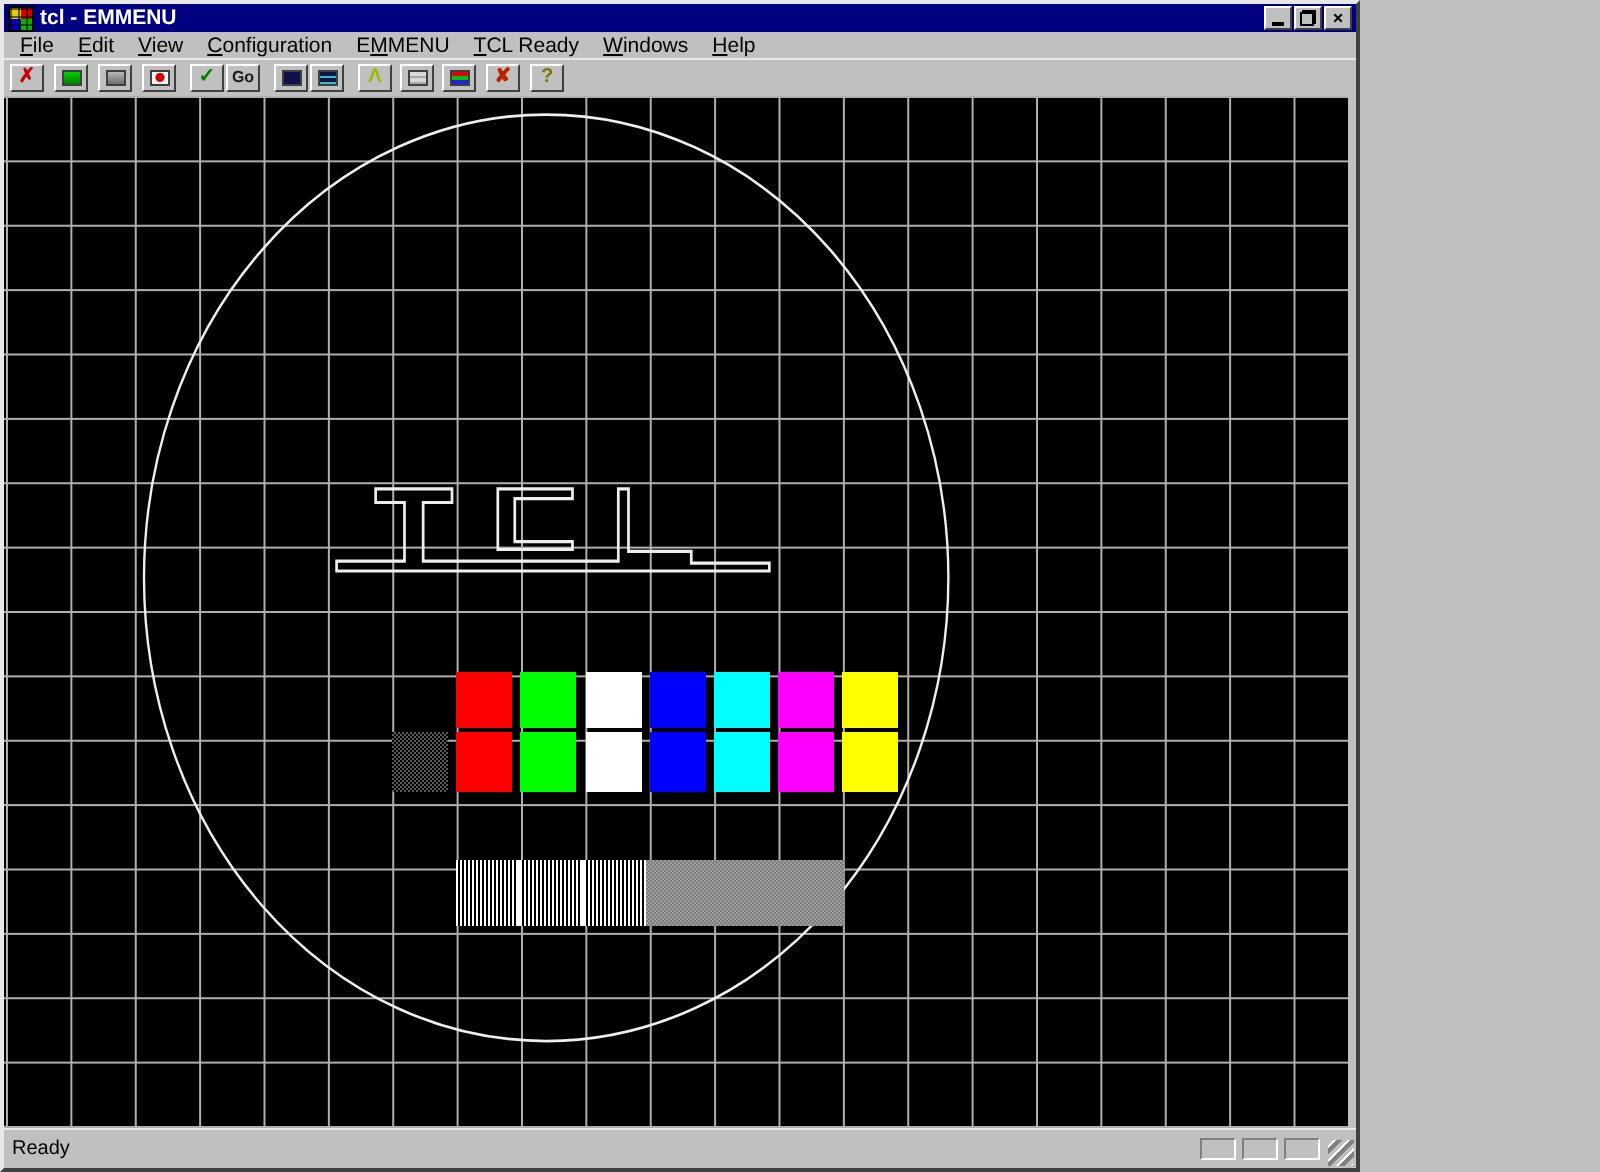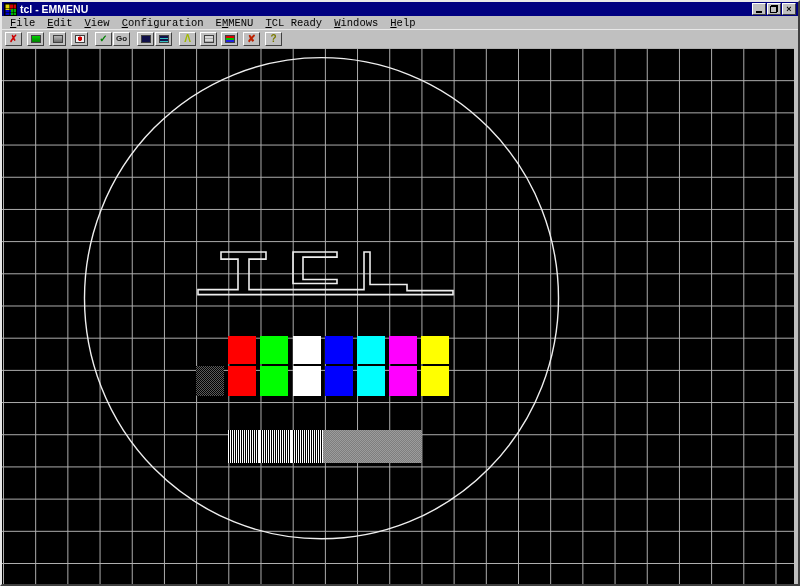--- a/index.html
+++ b/index.html
@@ -1,17 +1,17 @@
 <!DOCTYPE html>
 <html><head>
 <meta charset="utf-8">
 <style>
   html,body{margin:0;padding:0;background:#c0c0c0;}
   body{width:800px;height:586px;overflow:hidden;font-family:"Liberation Sans",sans-serif;}
-  .window{box-sizing:border-box;width:800px;height:586px;background:#c0c0c0;
+  .window{box-sizing:border-box;width:680px;height:586px;background:#c0c0c0;
     border:2px solid;border-color:#e8e8e8 #404040 #404040 #e8e8e8;
     display:flex;flex-direction:column;}
   
   .titlebar{height:14px;background:#000080;display:flex;align-items:center;padding:0 2px;flex:0 0 auto;}
   .app-icon{width:11px;height:11px;margin-right:3px;border:1px solid #000;
     background:
       repeating-linear-gradient(90deg,rgba(0,0,0,.55) 0 1px,transparent 1px 4px),
       repeating-linear-gradient(rgba(0,0,0,.55) 0 1px,transparent 1px 4px),
       conic-gradient(#d40000 0 25%, #00b400 0 50%, #0000c8 0 75%, #e0d000 0);}
   .title-text{color:#fff;font-weight:bold;font-size:10.5px;line-height:14px;flex:1;
@@ -20,21 +20,21 @@
     border:1px solid;border-color:#fff #404040 #404040 #fff;
     display:flex;align-items:center;justify-content:center;
     font-size:9px;font-weight:bold;color:#000;line-height:1;}
   .glyph-min{width:6px;height:2px;background:#000;margin-top:6px;}
   .glyph-restore{position:relative;width:8px;height:8px;}
   .glyph-restore .r1{position:absolute;right:0;top:0;width:5px;height:5px;border:1px solid #000;background:#c0c0c0;}
   .glyph-restore .r2{position:absolute;left:0;bottom:0;width:5px;height:5px;border:1px solid #000;background:#c0c0c0;}
   
   .menubar{height:13px;display:flex;align-items:center;font-size:10.5px;color:#000;
     padding-left:2px;flex:0 0 auto;}
-  .menu-item{padding:4px 6px;white-space:nowrap;cursor:default;font-family:Liberation Mono, monospace;}
+  .menu-item{padding:4px 6px;white-space:nowrap;cursor:default;}
   .u{text-decoration:underline;}
   
   .toolbar{height:16px;display:flex;align-items:center;padding:1px 3px;flex:0 0 auto;
     border-top:1px solid #e8e8e8;}
   .tb-btn{width:17px;height:14px;box-sizing:border-box;background:#c0c0c0;flex:0 0 auto;
     border:1px solid;border-color:#fff #404040 #404040 #fff;
     display:flex;align-items:center;justify-content:center;cursor:default;}
   .tb-box{width:10px;height:8px;border:1px solid #404040;box-sizing:border-box;}
   .tb-glyph{font-size:10px;font-weight:bold;line-height:1;}
   .tb-glyph.small{font-size:8px;}
@@ -155,14 +155,21 @@
       <div class="swatch" style="left: 194px; top: 318px; width: 28px; height: 30px; background: repeating-conic-gradient(rgb(90, 90, 90) 0%, rgb(90, 90, 90) 25%, rgb(0, 0, 0) 0%, rgb(0, 0, 0) 50%) 0px 0px / 2px 2px;"></div>
       <div class="swatch" style="left: 226.2px; top: 318px; width: 28px; height: 30px; background: rgb(255, 0, 0);"></div>
       <div class="swatch" style="left: 258.4px; top: 318px; width: 28px; height: 30px; background: rgb(0, 255, 0);"></div>
       <div class="swatch" style="left: 290.6px; top: 318px; width: 28px; height: 30px; background: rgb(255, 255, 255);"></div>
       <div class="swatch" style="left: 322.8px; top: 318px; width: 28px; height: 30px; background: rgb(0, 0, 255);"></div>
       <div class="swatch" style="left: 355px; top: 318px; width: 28px; height: 30px; background: rgb(0, 255, 255);"></div>
       <div class="swatch" style="left: 387.2px; top: 318px; width: 28px; height: 30px; background: rgb(255, 0, 255);"></div>
       <div class="swatch" style="left: 419.4px; top: 318px; width: 28px; height: 30px; background: rgb(255, 255, 0);"></div>
     </div>
 
+  <div class="statusbar">
+    <span class="status-text">Ready</span>
+    <div class="pane"></div>
+    <div class="pane"></div>
+    <div class="pane"></div>
+    <div class="grip"></div>
+  </div>
 
 </div>
 
 </body></html>

